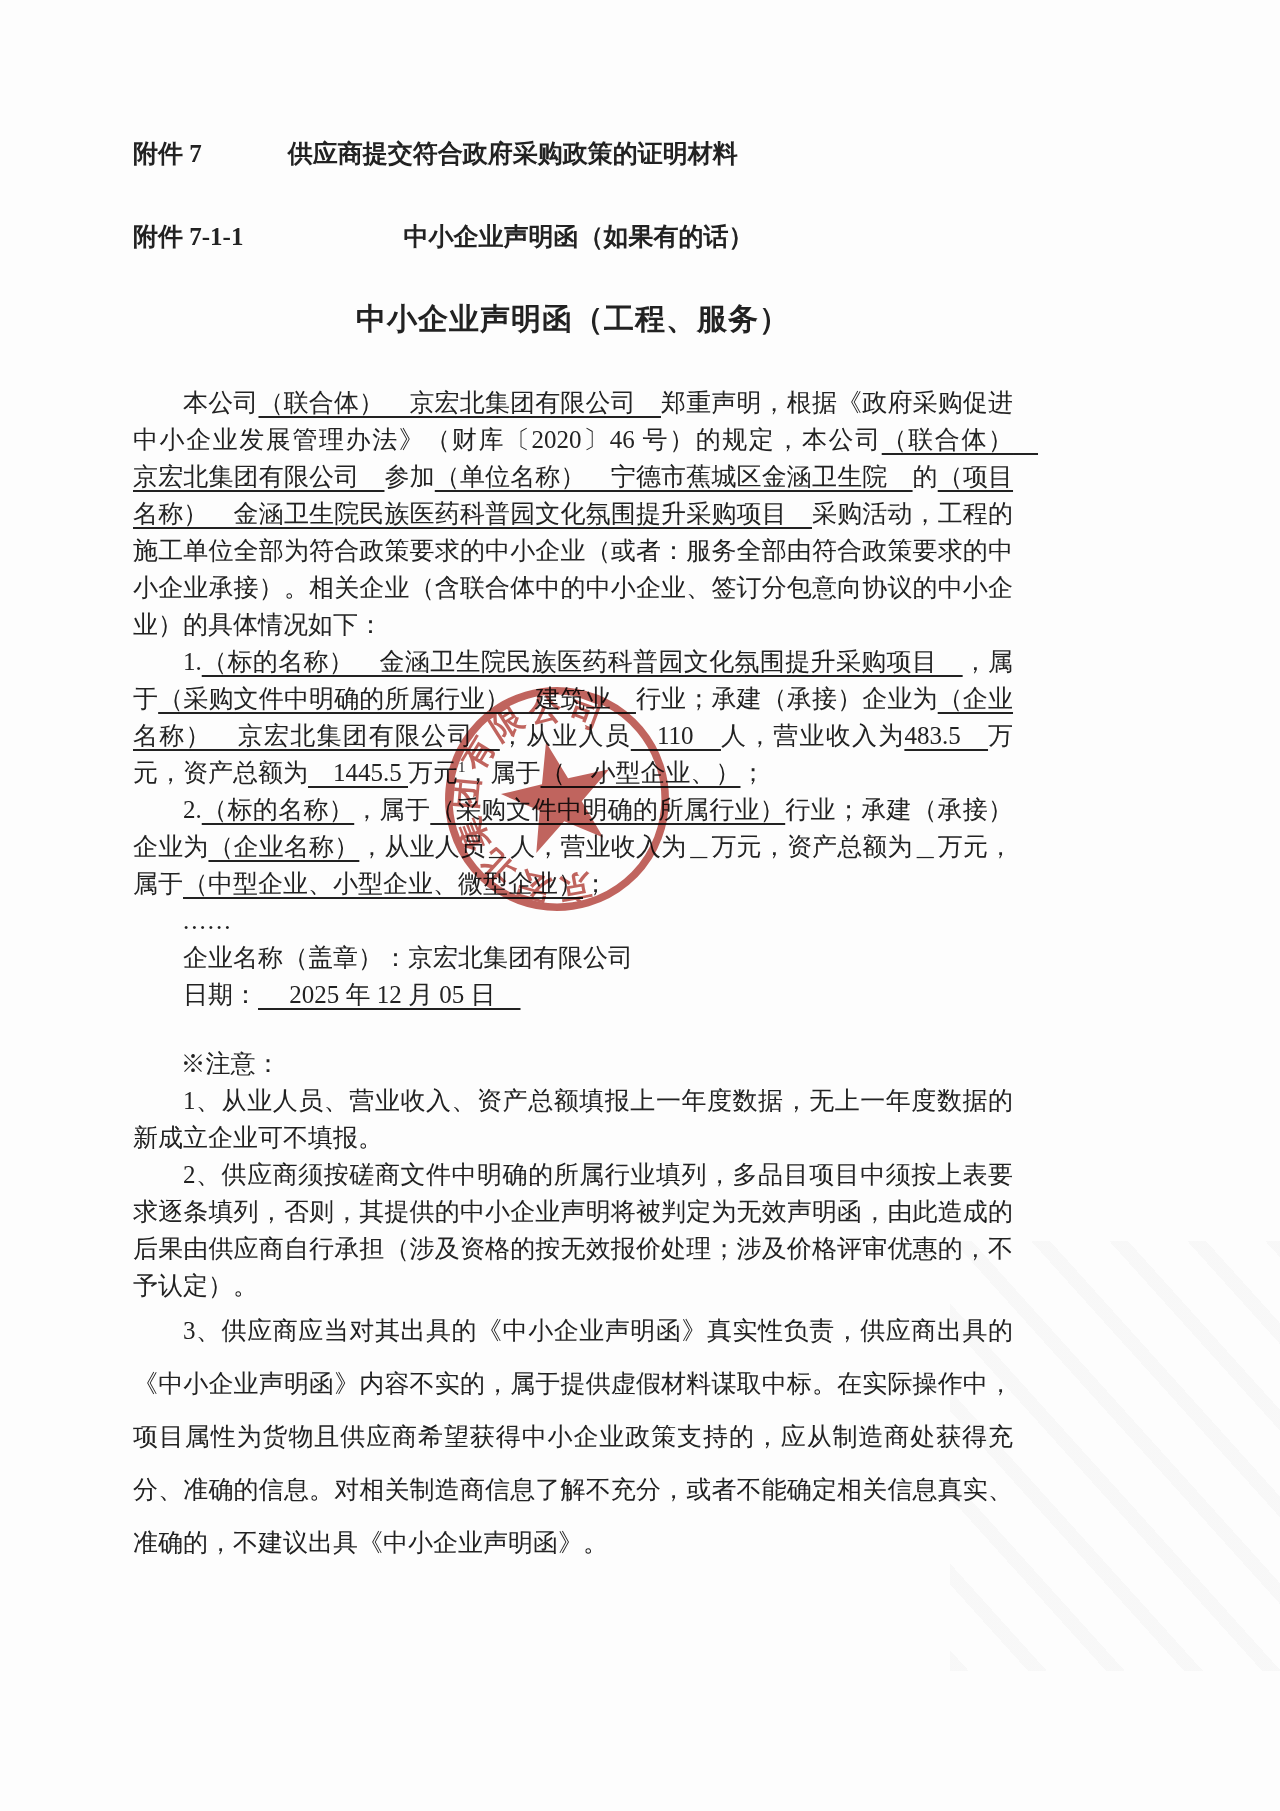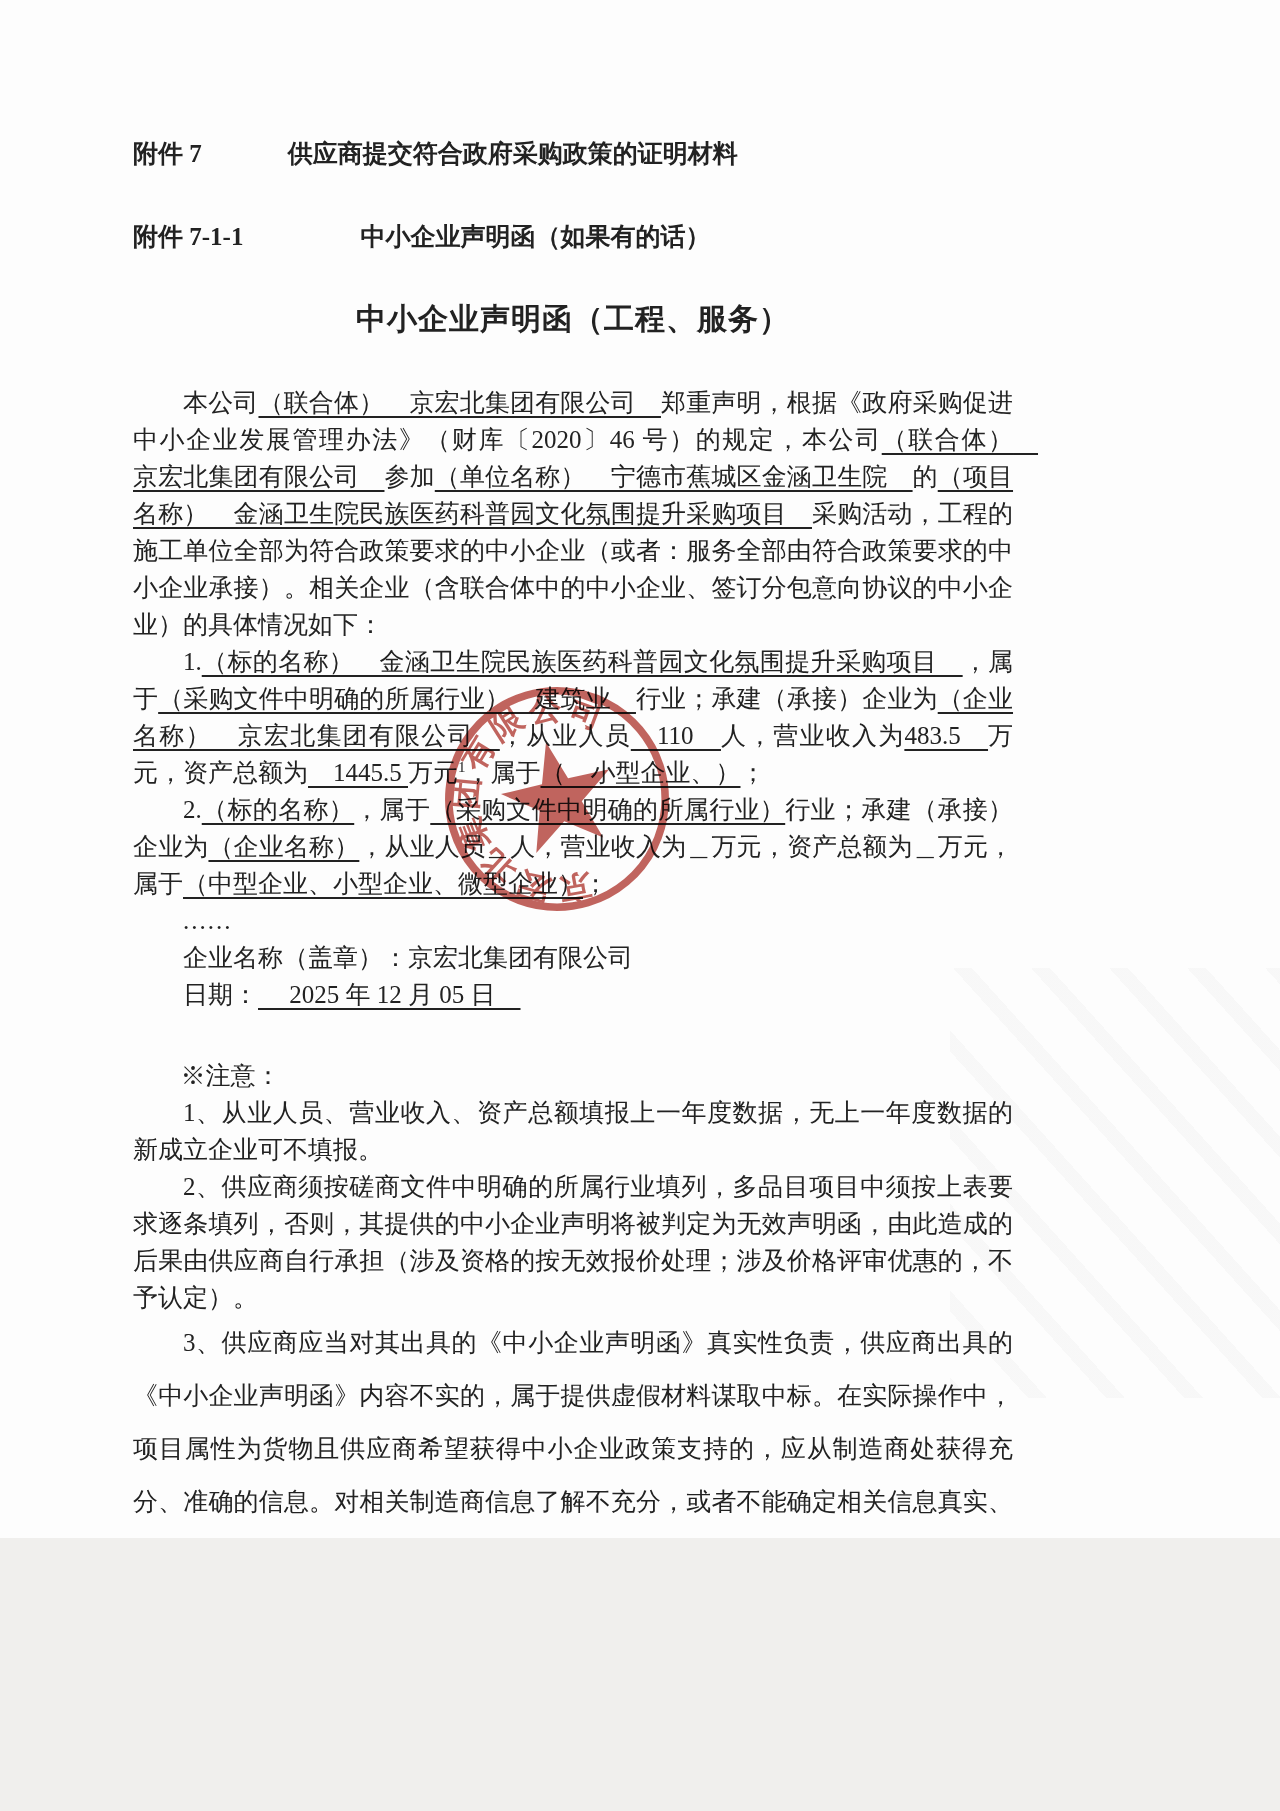--- a/index.html
+++ b/index.html
@@ -1,41 +1,41 @@
 <!DOCTYPE html>
 <html style="--stamp-color: #b5433c;"><head>
 <meta charset="utf-8">
 <style>
   :root { --stamp-color:#b5433c; --ink:#222222; }
   html,body { margin:0; padding:0; background:#f0efed; }
   .page {
-    position:relative; width:1280px; height:1538px; margin:0 auto;
+    position:relative; width:1280px; height:1811px; margin:0 auto;
     background:#fdfdfd; overflow:hidden;
     font-family:"Liberation Serif","DejaVu Serif",serif;
     color:var(--ink);
   }
   .content { position:absolute; left:133px; top:137px; width:880px; }
 
   .hdr { font-size:25px; font-weight:bold; display:flex; align-items:baseline; }
   .hdr .lbl { flex:none; }
   .hdr1 .txt { margin-left:86px; }
-  .hdr2 { margin-top:50px; }
+  .hdr2 { margin-top:50px;gap:43px; }
   .hdr2 .txt { margin-left:117px; }
 
   .doc-title { margin-top:46px; text-align:center; font-size:30px; font-weight:bold; letter-spacing:1px;font-family:Liberation Mono, monospace; }
 
   .body-block { margin-top:44px; font-size:25px; line-height:37px; text-align:justify; }
   .body-block p { margin:0; text-indent:2em; }
   p.ellipsis-line { text-indent:2em; letter-spacing:2px; }
   .u { text-decoration:underline; text-underline-offset:5px; text-decoration-thickness:1.5px; white-space:pre-wrap; }
   sup { font-size:15px; line-height:0; }
 
   .signoff p { text-align:left; }
 
-  .notes { margin-top:44px; font-size:25px; line-height:37px; }
+  .notes { margin-top:32px; font-size:25px; line-height:37px; }
   .notes p { margin:0; text-align:justify; }
   .notes-heading { text-indent:1.9em; }
   .note { text-indent:2em; }
   .note3 { margin-top:46px; line-height:53px; }
 
   .seal {
     position:absolute; left:438px; top:680px; width:238px; height:238px;
     opacity:0.82; mix-blend-mode:multiply; pointer-events:none;
   }
   .seal text { font-family:"Liberation Serif","DejaVu Serif",serif; font-weight:bold; }

